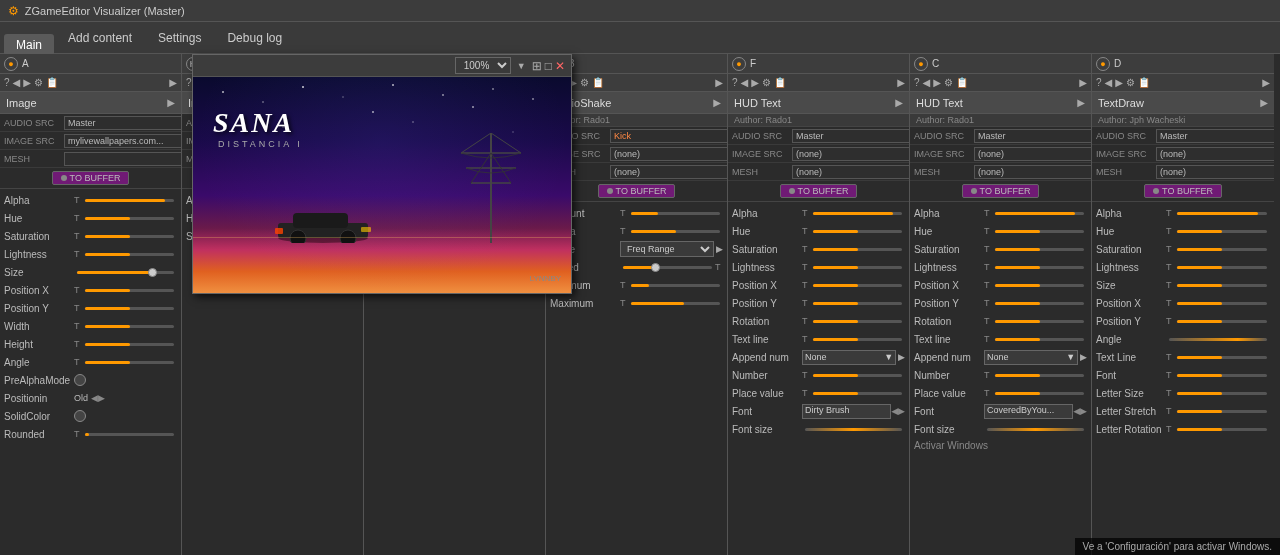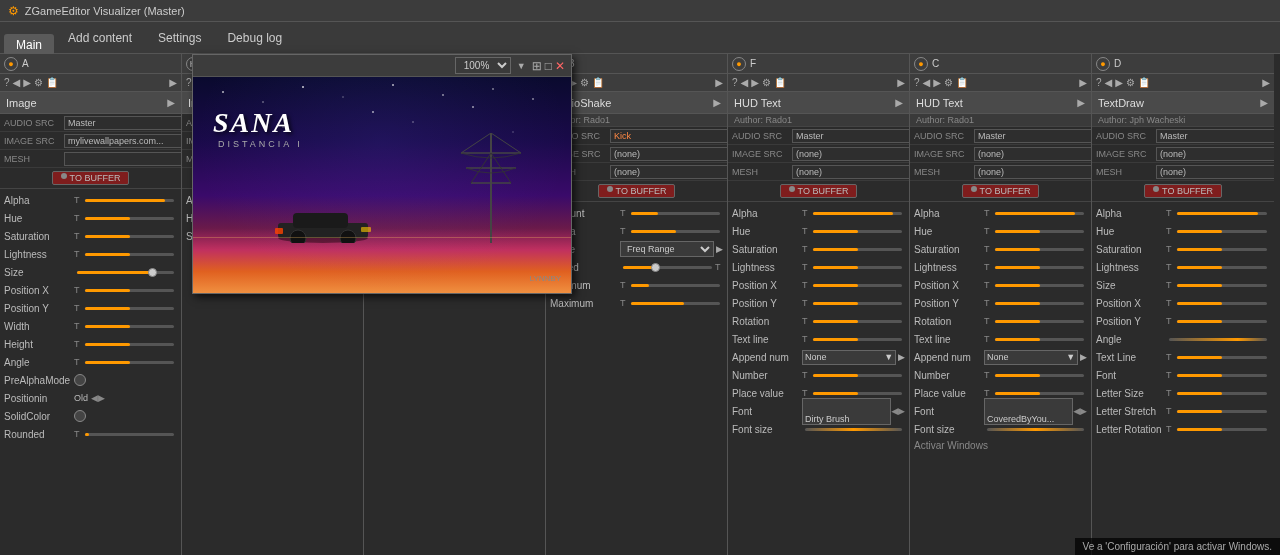--- a/index.html
+++ b/index.html
@@ -136,29 +136,29 @@
     }
     .to-buffer {
       display: flex;
       align-items: center;
       justify-content: center;
       padding: 3px;
       border-bottom: 1px solid #444;
       cursor: pointer;
     }
     .to-buffer-btn {
-      background: #7f1d1d;
+      background: #701a75;
       border: 1px solid #666;
       color: #bbb;
       font-size: 9px;
       padding: 1px 8px;
       cursor: pointer;
       border-radius: 2px;
       display: flex;
-      align-items: flex-start;
+      align-items: center;
       gap: 3px;
     }
     .to-buffer-btn .dot { width: 6px; height: 6px; border-radius: 50%; background: #888; }
 
     
     .sliders-area {
       flex: 1;
       overflow-y: auto;
       padding: 2px 0;
       background: #2b2b2b;
@@ -367,23 +367,23 @@
       justify-content: space-between;
       cursor: pointer;
     }
     .font-dropdown {
       flex: 1;
       background: #3a3a3a;
       border: 1px solid #666;
       color: #ccc;
       font-size: 9px;
       padding: 0 2px;
-      height: 27px;
-      display: flex;
-      align-items: flex-end;
+      height: 15px;
+      display: flex;
+      align-items: flex-start;
       gap: 2px;
     }
     .nav-arrow { color: #888; font-size: 9px; cursor: pointer; }
   </style>
 </head>
 <body>
 
 <div id="titlebar">
   <span class="gear-icon">⚙</span>
   <span class="title-text">ZGameEditor Visualizer (Master)</span>

